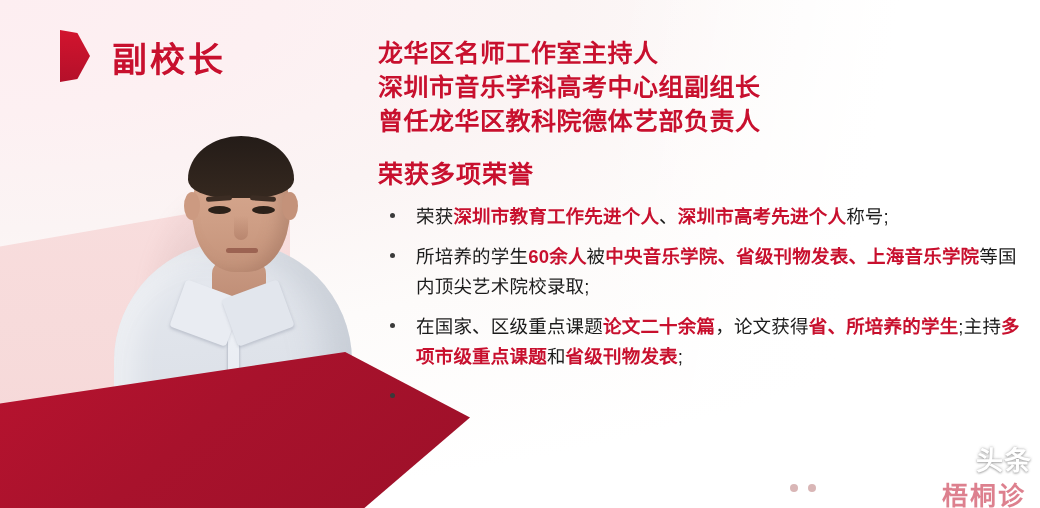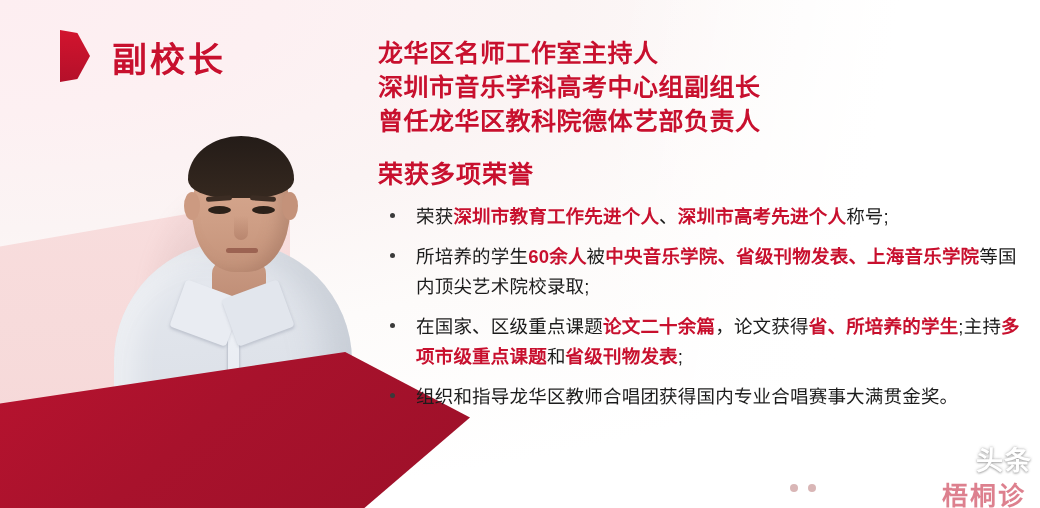--- a/index.html
+++ b/index.html
@@ -174,21 +174,21 @@
       <span class="ln">深圳市音乐学科高考中心组副组长</span>
       <span class="ln">曾任龙华区教科院德体艺部负责人</span>
     </div>
 
     <div class="section-title">荣获多项荣誉</div>
 
     <ul class="bullets" id="honors-list">
         <li><span class="dot"></span><span class="k">荣获</span><span class="r">深圳市教育工作先进个人</span><span class="k">、</span><span class="r">深圳市高考先进个人</span><span class="k">称号;</span></li>
         <li><span class="dot"></span><span class="k">所培养的学生</span><span class="r">60余人</span><span class="k">被</span><span class="r">中央音乐学院、省级刊物发表、上海音乐学院</span><span class="k">等国内顶尖艺术院校录取;</span></li>
         <li><span class="dot"></span><span class="k">在国家、区级重点课题</span><span class="r">论文二十余篇</span><span class="k">，论文获得</span><span class="r">省、所培养的学生</span><span class="k">;主持</span><span class="r">多项市级重点课题</span><span class="k">和</span><span class="r">省级刊物发表</span><span class="k">;</span></li>
-        <li><span class="dot"></span><span class="k">组织和指导龙华区教师合唱团获得国内专业合唱赛事大满贯金奖。</span></li>
+        <li><span class="dot"></span></li>
       </ul>
   </div>
 
   <div class="watermark">
     <span class="wm-text">头条</span>
   </div>
   <div class="wm-badge"></div>
   <div class="wm-sub">梧桐诊</div>
 
 </div>

